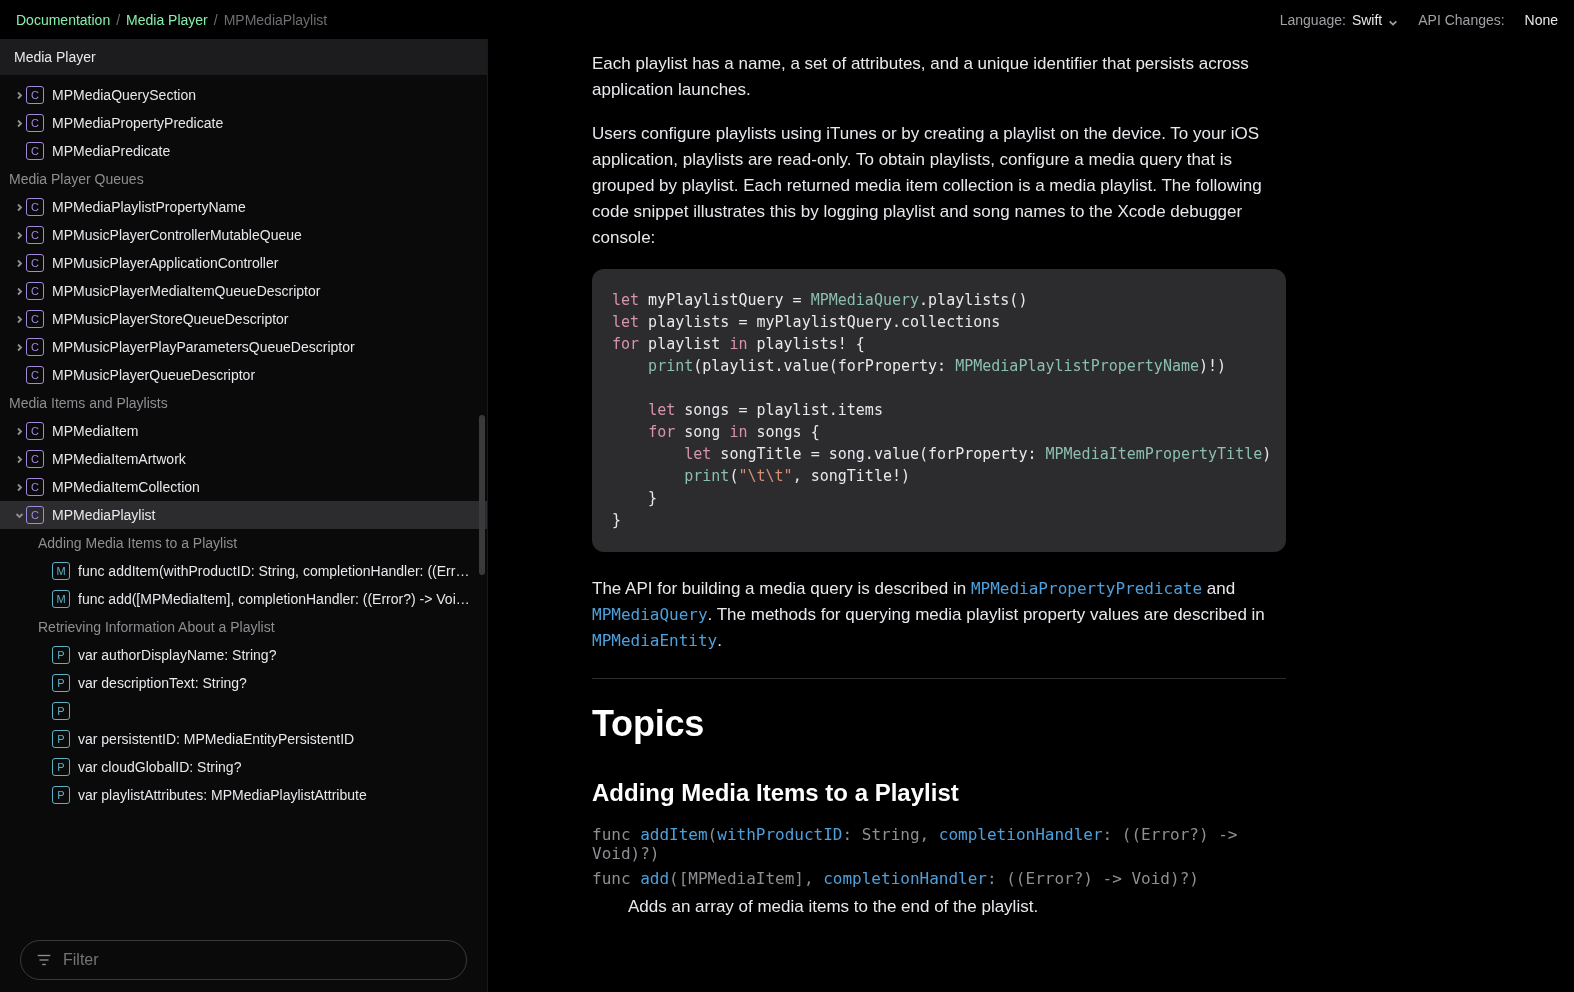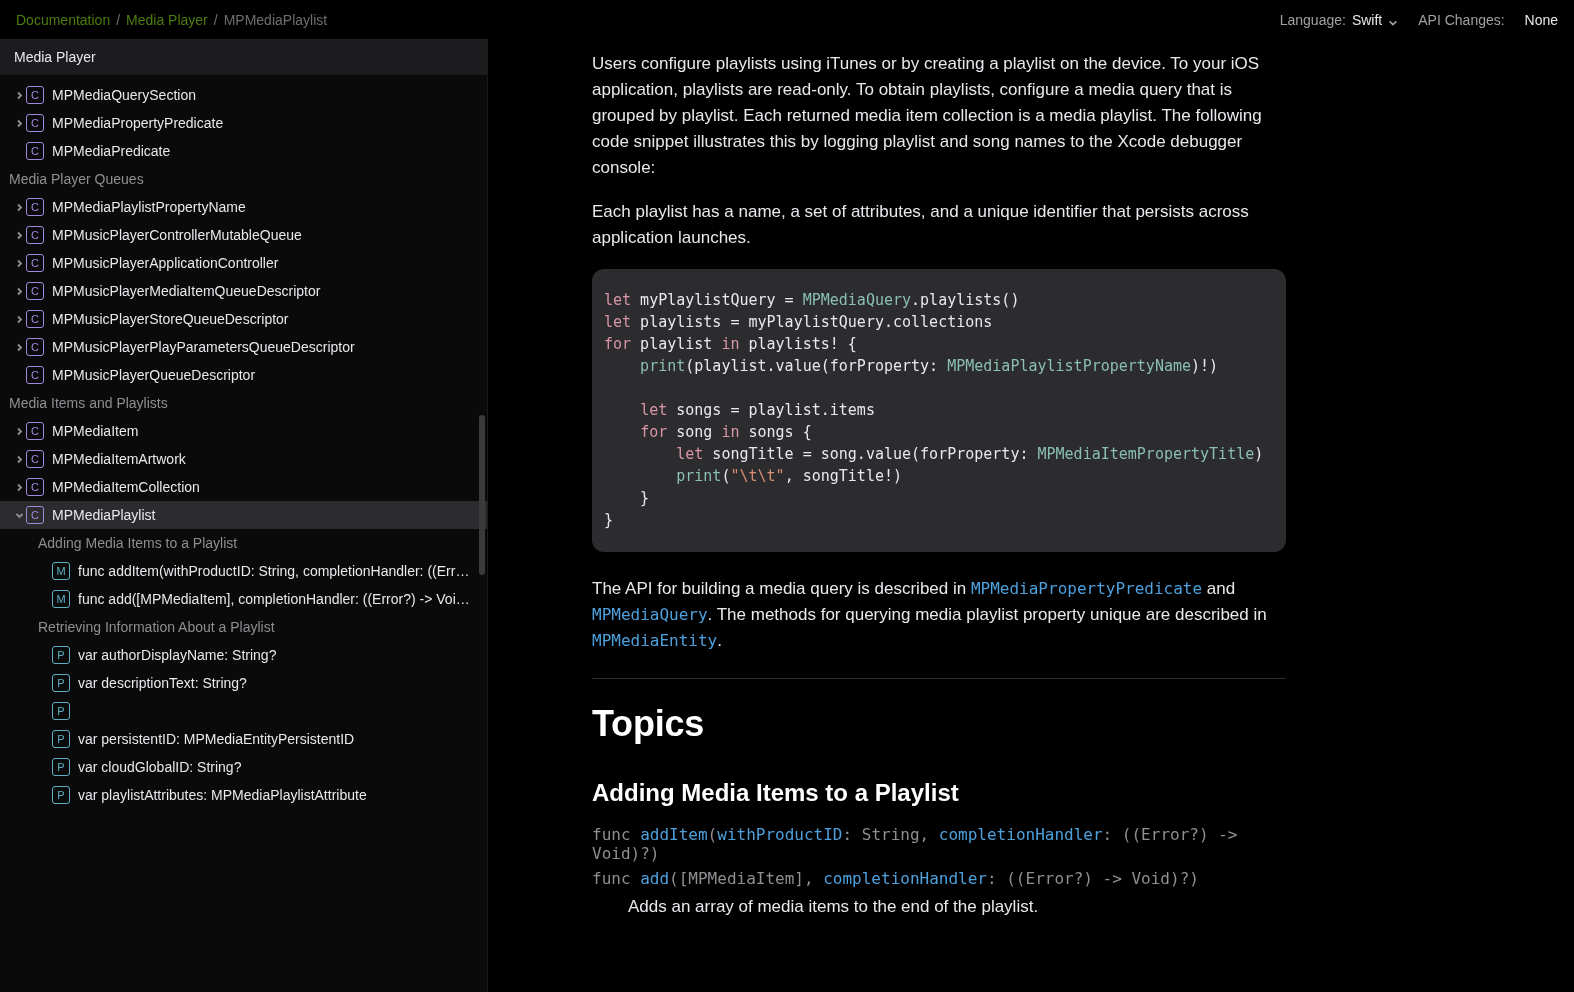--- a/index.html
+++ b/index.html
@@ -3,21 +3,21 @@
 <meta charset="utf-8">
 <style>
 * { margin: 0; padding: 0; box-sizing: border-box; }
 html, body { width: 1574px; height: 992px; background:#000; color:#fff; font-family: -apple-system, BlinkMacSystemFont, "Helvetica Neue", Arial, sans-serif; overflow:hidden; }
 a { text-decoration:none; }
 
 
 .topbar { height:39px; display:flex; align-items:center; justify-content:space-between; padding:0 16px; font-size:14px; color:#a0a0a5; }
 .breadcrumb { display:flex; align-items:center; gap:6px; }
 .breadcrumb .sep { color:#6e6e73; }
-.breadcrumb .crumb { color:#4d7c0f; cursor:pointer; }
+.breadcrumb .crumb { color:#86efac; cursor:pointer; }
 .breadcrumb .crumb.current { color:#6e6e73; cursor:default; }
 .top-right { display:flex; align-items:flex-end; gap:20px; }
 .lang-select { display:flex; align-items:center; gap:6px; cursor:pointer; }
 .lang-select .label { color:#a0a0a5; }
 .lang-select .val { color:#e8e8ed; }
 .apichg .label { color:#a0a0a5; }
 .apichg .val { color:#e8e8ed; margin-left:16px; }
 .chev-down { width:10px; height:10px; display:inline-block; }
 .chev-down svg { width:100%; height:100%; fill:none; stroke:#a0a0a5; stroke-width:2; }
 
@@ -50,21 +50,21 @@
 .filter input { flex:1; background:transparent; border:none; outline:none; color:#e8e8ed; font-size:16px; }
 .filter-icon { width:18px; height:18px; }
 .filter-icon svg { stroke:#8e8e93; fill:none; stroke-width:1.5; }
 
 
 .content { flex:1; overflow:hidden; }
 .content-inner { width:694px; margin:0 0 0 104px; padding-top:12px; }
 .h2 { font-size:36px; font-weight:700; margin-top:4px; margin-bottom:16px; letter-spacing:-0.2px;}
 .p { font-size:17px; line-height:1.53; color:#e8e8ed; margin-bottom:18px; }
 
-.code-block { background:#2c2c2e; border-radius:12px; padding:20px 12px; font-family: "SF Mono", Menlo, Consolas, monospace; font-size:15px; line-height:1.47; color:#e8e8ed; white-space:pre; margin-bottom:24px; }
+.code-block { background:#2c2c2e; border-radius:12px; padding:20px 20px; font-family: "SF Mono", Menlo, Consolas, monospace; font-size:15px; line-height:1.47; color:#e8e8ed; white-space:pre; margin-bottom:24px; }
 .kw { color:#d993aa; }
 .typ { color:#8bbfb0; }
 .str { color:#d98e73; }
 
 .inline-link { color:#4ea0dc; font-family: "SF Mono", Menlo, Consolas, monospace; font-size:16px; }
 .hr { border:none; border-top:1px solid #2c2c2e; margin:24px 0 24px 0; }
 
 .h2.topics { margin-top:6px; margin-bottom:34px; }
 .h3 { font-size:24px; font-weight:700; margin-bottom:18px; }
 
@@ -271,41 +271,53 @@
             <span class="type-icon ic-p">P</span>
             <span class="label">var cloudGlobalID: String?</span>
           </div>
           <div class="row sub1">
             <span class="spacer-chev"></span>
             <span class="type-icon ic-p">P</span>
             <span class="label">var playlistAttributes: MPMediaPlaylistAttribute</span>
           </div>
         </div>
     </div>
+    <div class="filter-wrap">
+      <div class="filter">
+        <span class="filter-icon">
+          <svg viewBox="0 0 20 20">
+              <line x1="3" y1="5" x2="17" y2="5"></line>
+              <line x1="5" y1="10" x2="15" y2="10"></line>
+              <line x1="8" y1="15" x2="12" y2="15"></line>
+            </svg>
+        </span>
+        <input type="text" placeholder="Filter" style="">
+      </div>
+    </div>
   </div>
 
   <div class="content">
     <div class="content-inner">
+      <div class="p">Each playlist has a name, a set of attributes, and a unique identifier that persists across application launches.</div>
       <div class="p">Users configure playlists using iTunes or by creating a playlist on the device. To your iOS application, playlists are read-only. To obtain playlists, configure a media query that is grouped by playlist. Each returned media item collection is a media playlist. The following code snippet illustrates this by logging playlist and song names to the Xcode debugger console:</div>
-      <div class="p">Each playlist has a name, a set of attributes, and a unique identifier that persists across application launches.</div>
 
       <div class="code-block"><span class="kw">let</span><span> myPlaylistQuery = </span><span class="typ">MPMediaQuery</span><span>.playlists()</span>
 <span class="kw">let</span><span> playlists = myPlaylistQuery.collections</span>
 <span class="kw">for</span><span> playlist </span><span class="kw">in</span><span> playlists! {</span>
 <span class="typ">    print</span><span>(playlist.value(forProperty: </span><span class="typ">MPMediaPlaylistPropertyName</span><span>)!)</span>
 <span></span>
 <span>    </span><span class="kw">let</span><span> songs = playlist.items</span>
 <span>    </span><span class="kw">for</span><span> song </span><span class="kw">in</span><span> songs {</span>
 <span>        </span><span class="kw">let</span><span> songTitle = song.value(forProperty: </span><span class="typ">MPMediaItemPropertyTitle</span><span>)</span>
 <span class="typ">        print</span><span>(</span><span class="str">"\t\t"</span><span>, songTitle!)</span>
 <span>    }</span>
 <span>}</span></div>
 
       <div class="p">
-        <span>The API for building a media query is described in </span><a class="inline-link">MPMediaPropertyPredicate</a><span> and </span><a class="inline-link">MPMediaQuery</a><span>. The methods for querying media playlist property unique are described in </span><a class="inline-link">MPMediaEntity</a><span>.</span>
+        <span>The API for building a media query is described in </span><a class="inline-link">MPMediaPropertyPredicate</a><span> and </span><a class="inline-link">MPMediaQuery</a><span>. The methods for querying media playlist property values are described in </span><a class="inline-link">MPMediaEntity</a><span>.</span>
       </div>
 
       <hr class="hr">
 
       <div class="h2 topics">Topics</div>
       <div class="h3">Adding Media Items to a Playlist</div>
 
       <div class="decl">
         <span>func </span><span class="fname">addItem</span><span>(</span><span class="pname">withProductID</span><span>: String, </span><span class="pname">completionHandler</span><span>: ((Error?) -&gt; Void)?)</span>
       </div>

